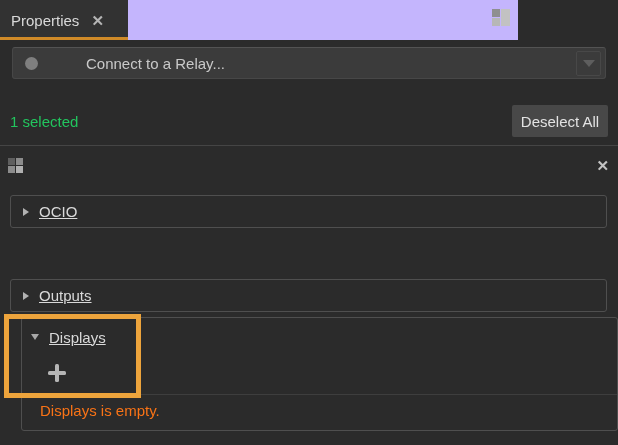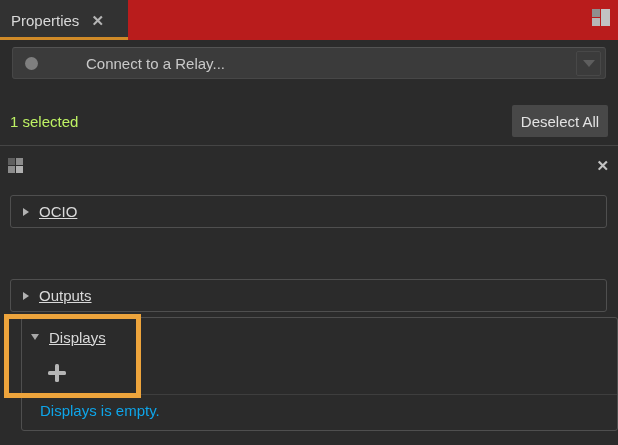--- a/index.html
+++ b/index.html
@@ -1,20 +1,20 @@
 <!DOCTYPE html>
 <html><head>
 <meta charset="utf-8">
 <style>
   * { box-sizing: border-box; margin: 0; padding: 0; }
   body { background:#1e1e1e; font-family:"Liberation Sans", sans-serif; }
   .panel { position:relative; width:618px; height:445px; background:#2b2b2b; overflow:hidden; }
 
   
-  .tabbar { position:absolute; top:0; left:0; width:618px; height:40px; background:#b91c1c; }
+  .tabbar { position:absolute; top:0; left:0; width:518px; height:40px; background:#c4b5fd; }
   .tab { position:absolute; left:0; top:0; width:128px; height:40px; background:#323232;
          display:flex; align-items:center; padding-left:11px; gap:12px; cursor:default; }
   .tab-label { font-size:15px; color:#d9d9d9; }
   .tab-close { color:#b5b5b5; font-weight:bold; font-size:15px; line-height:1; }
   .tab-underline { position:absolute; left:0; bottom:0; width:128px; height:3px; background:#cf8a28; }
   .layout-icon { position:absolute; right:7px; top:9px; width:19px; height:18px;
                  display:grid; grid-template-columns:8px 9px; grid-template-rows:8px 8px; gap:1px; }
   .layout-icon .c-tl { grid-column:1; grid-row:1; background:#8f8f8f; }
   .layout-icon .c-bl { grid-column:1; grid-row:2; background:#b7b7b7; }
   .layout-icon .c-r  { grid-column:2; grid-row:1 / 3; background:#c2c2c2; }
@@ -26,21 +26,21 @@
   .status-dot { width:13px; height:13px; border-radius:50%; background:#7f7f7f; margin-left:12px; flex:0 0 auto; }
   .dd-label { margin-left:48px; font-size:15px; color:#c9c9c9; }
   .caret-box { position:absolute; right:4px; top:3px; width:25px; height:25px;
                border:1px solid #484848; border-radius:2px; display:flex; align-items:center; justify-content:center; }
   .caret-down { width:0; height:0; border-left:6px solid transparent; border-right:6px solid transparent;
                 border-top:7px solid #5e5e5e; }
 
   
   .selrow { position:absolute; left:10px; top:105px; width:598px; height:32px;
             display:flex; align-items:center; justify-content:space-between; }
-  .sel-count { font-size:15px; color:#bef264; }
+  .sel-count { font-size:15px; color:#22c55e; }
   .deselect-btn { width:96px; height:32px; background:#484848; border:none; border-radius:2px;
                   color:#e3e3e3; font-size:15px; font-family:"Liberation Sans", sans-serif; cursor:pointer; }
 
   .divider { position:absolute; left:0; top:145px; width:618px; height:1px; background:#454545; }
 
   
   .hw-header { position:absolute; left:0; top:146px; width:618px; height:40px; display:flex; align-items:center; }
   .hw-icon { margin-left:8px; width:16px; height:16px; display:grid;
              grid-template-columns:7px 7px; grid-template-rows:7px 7px; gap:1px; }
   .hw-icon .h1 { background:#5f5f5f; } .hw-icon .h2 { background:#8c8c8c; }
@@ -63,21 +63,21 @@
   .chev-down { margin-left:9px; width:0; height:0; border-top:6px solid #a8a8a8;
                border-left:4px solid transparent; border-right:4px solid transparent; flex:0 0 auto; }
   .add-btn { position:absolute; left:22px; top:42px; width:26px; height:26px; background:transparent;
              border:none; cursor:pointer; }
   .plus-icon { position:absolute; inset:0; }
   .plus-icon::before { content:""; position:absolute; left:4px; top:11px; width:18px; height:4px;
                        background:#b5b5b5; border-radius:1.5px; }
   .plus-icon::after  { content:""; position:absolute; left:11px; top:4px; width:4px; height:18px;
                        background:#b5b5b5; border-radius:1.5px; }
   .inner-divider { position:absolute; left:0; right:0; top:76px; height:1px; background:#3e3e3e; }
-  .empty-text { position:absolute; left:18px; top:84px; font-size:15px; color:#0ea5e9; }
+  .empty-text { position:absolute; left:18px; top:84px; font-size:15px; color:#f97316; }
 
   
   .highlight { position:absolute; left:4px; top:314px; width:137px; height:84px;
                border:5px solid #eda43c; pointer-events:none; z-index:10; }
 </style>
 </head>
 <body>
 
 <div class="panel" style="background: rgb(43, 43, 43);">
 

